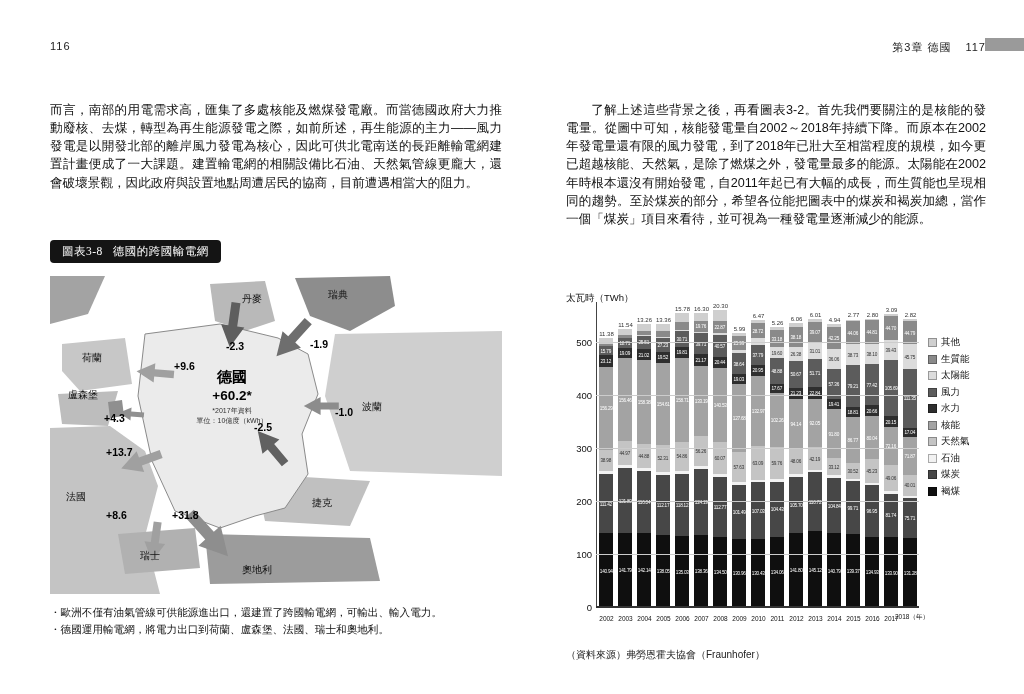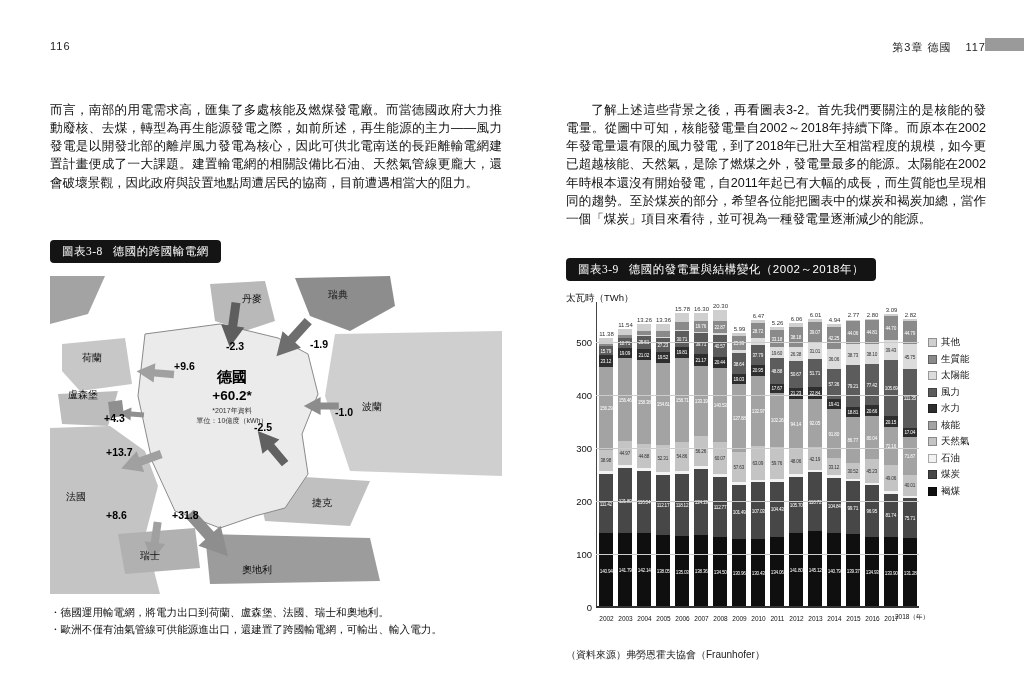--- a/index.html
+++ b/index.html
@@ -119,38 +119,33 @@
       <text x="285" y="140" class="flow-value">-1.0</text>
 
       <text x="182" y="106" text-anchor="middle" font-size="15" font-weight="bold" fill="#000">德國</text>
       <text x="182" y="124" text-anchor="middle" font-size="13.5" font-weight="bold" fill="#000">+60.2*</text>
       <text x="182" y="137" text-anchor="middle" font-size="7" fill="#333">*2017年資料</text>
       <text x="182" y="147" text-anchor="middle" font-size="7" fill="#333">單位：10億度（kWh）</text>
     </svg>
   </div>
 
   <div class="map-notes">
+    <div>・歐洲不僅有油氣管線可供能源進出口，還建置了跨國輸電網，可輸出、輸入電力。</div>
     <div>・德國運用輸電網，將電力出口到荷蘭、盧森堡、法國、瑞士和奧地利。</div>
-    <div>・歐洲不僅有油氣管線可供能源進出口，還建置了跨國輸電網，可輸出、輸入電力。</div>
   </div>
 
 </div>
 
 <div class="page page-right" style="height:694px;">
   <div class="folio folio-right">
     <span class="chap">第3章 德國</span><span>117</span>
   </div>
 
   <p class="body-text indent">了解上述這些背景之後，再看圖表3-2。首先我們要關注的是核能的發電量。從圖中可知，核能發電量自2002～2018年持續下降。而原本在2002年發電量還有限的風力發電，到了2018年已壯大至相當程度的規模，如今更已超越核能、天然氣，是除了燃煤之外，發電量最多的能源。太陽能在2002年時根本還沒有開始發電，自2011年起已有大幅的成長，而生質能也呈現相同的趨勢。至於煤炭的部分，希望各位能把圖表中的煤炭和褐炭加總，當作一個「煤炭」項目來看待，並可視為一種發電量逐漸減少的能源。</p>
 
-  <div class="chip-row-right">
-    <span class="fig-chip">
-      <span class="fig-label">圖表3-9</span><span>德國的發電量與結構變化（2002～2018年）</span>
-    </span>
-  </div>
 
   <div class="chart-wrap">
     <div class="y-axis-title">太瓦時（TWh）</div>
     <div class="plot" id="plot">
       <div class="axis-y"></div>
       <div class="bars" id="bars">
           <div class="col">
             <div class="above-label" style="bottom: 270.738px;">11.38</div>
             <div class="stack">
               <div class="seg" style="height: 74.6982px; background: rgb(15, 15, 15);">

